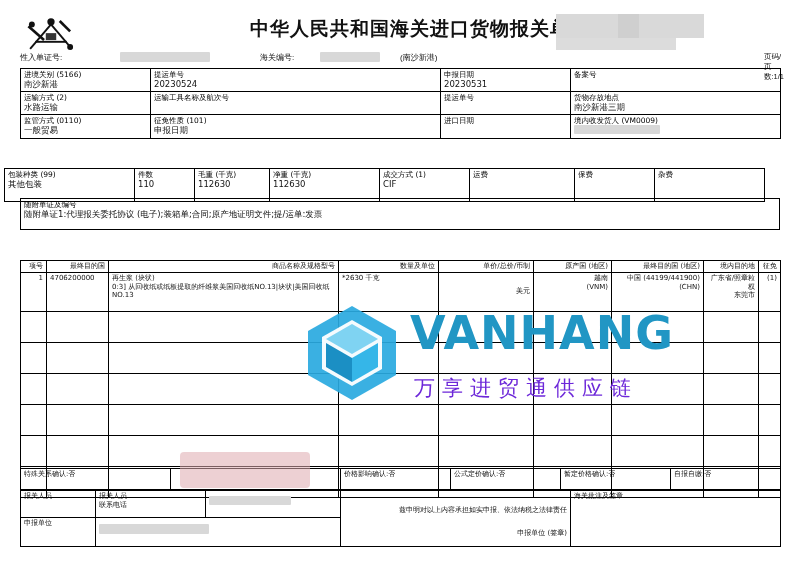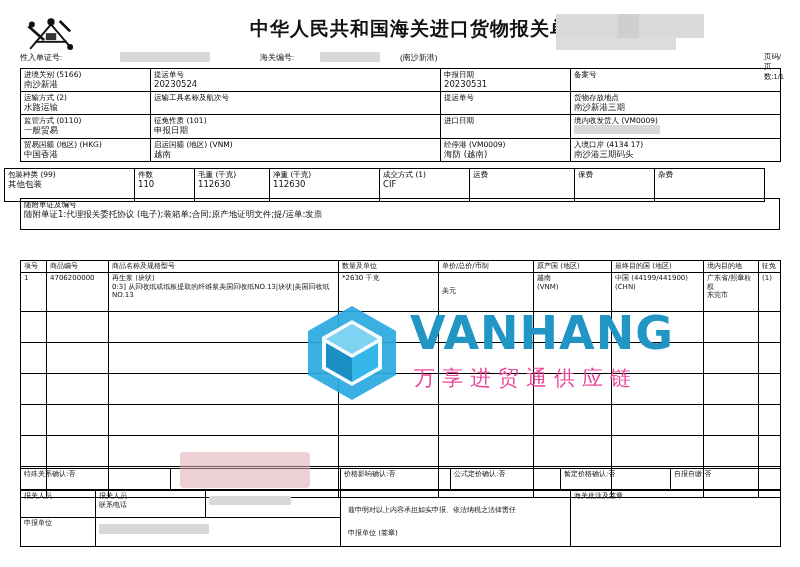--- a/index.html
+++ b/index.html
@@ -58,32 +58,32 @@
   .toprow .f{position:absolute;left:744px;top:0;font-size:7.5px;}
 
   
   .wm{position:absolute;left:290px;top:300px;width:420px;height:110px;pointer-events:none;}
   .wm-text{
     position:absolute;left:120px;top:6px;
     font-size:46px;font-weight:bold;color:#2196c4;
     font-family:"DejaVu Sans",sans-serif;letter-spacing:1px;
   }
   .wm-sub{
-    position:absolute;left:124px;top:64px;
-    font-size:21px;color:#ec4899;letter-spacing:7px;
+    position:absolute;left:124px;top:74px;
+    font-size:21px;color:#6d28d9;letter-spacing:7px;
     font-family:Liberation Mono, monospace;
   }
   .wm-mark{position:absolute;left:10px;top:0;width:104px;height:104px;}
 
   .stamp{
     position:absolute;left:180px;top:452px;width:130px;height:36px;
     background:rgba(222,170,175,.55);border-radius:4px;
   }
   .tiny{font-size:7px;}
-  .center{text-align:left;}
+  .center{text-align:right;}
   .rel{position:relative;}
 </style>
 </head>
 <body>
 
 <div class="page">
 
   <div class="hdr">
     <svg class="logo" viewBox="0 0 60 46">
       <g stroke="#111" stroke-width="2.2" fill="none">
@@ -172,38 +172,20 @@
         <div class="lbl">进口日期</div>
         <div class="val"></div>
       </td>
       <td class="cell" colspan="2">
         <div class="lbl">境内收发货人 (VM0009)</div>
         <div class="val rel">
           <span class="redact" style="width:86px;height:9px;"></span>
         </div>
       </td>
     </tr>
-    <tr>
-      <td class="cell">
-        <div class="lbl">贸易国额 (地区)  (HKG)</div>
-        <div class="val">中国香港</div>
-      </td>
-      <td class="cell" colspan="2">
-        <div class="lbl">启运国额 (地区)  (VNM)</div>
-        <div class="val">越南</div>
-      </td>
-      <td class="cell">
-        <div class="lbl">经停港 (VM0009)</div>
-        <div class="val">海防 (越南)</div>
-      </td>
-      <td class="cell" colspan="2">
-        <div class="lbl">入境口岸 (4134 17)</div>
-        <div class="val">南沙港三期码头</div>
-      </td>
-    </tr>
   </tbody>
     </table>
 
   <table class="tbl" style="left:4px;top:168px;width:760px;">
     <colgroup>
       <col style="width:130px">
         <col style="width:60px">
         <col style="width:75px">
       <col style="width:110px">
         <col style="width:90px">
@@ -269,21 +251,21 @@
       <col style="width:100px">
         <col style="width:95px">
         <col style="width:78px">
       <col style="width:92px">
         <col style="width:55px">
         <col style="width:22px">
     </colgroup>
     <tbody>
         <tr>
       <td class="cell tiny center">项号</td>
-      <td class="cell tiny center">商品编号</td>
+      <td class="cell tiny center">最终目的国</td>
       <td class="cell tiny center">商品名称及规格型号</td>
       <td class="cell tiny center">数量及单位</td>
       <td class="cell tiny center">单价/总价/币制</td>
       <td class="cell tiny center">原产国 (地区)</td>
       <td class="cell tiny center">最终目的国 (地区)</td>
       <td class="cell tiny center">境内目的地</td>
       <td class="cell tiny center">征免</td>
     </tr>
     <tr>
       <td class="cell tiny center" style="height:36px;">1</td>

